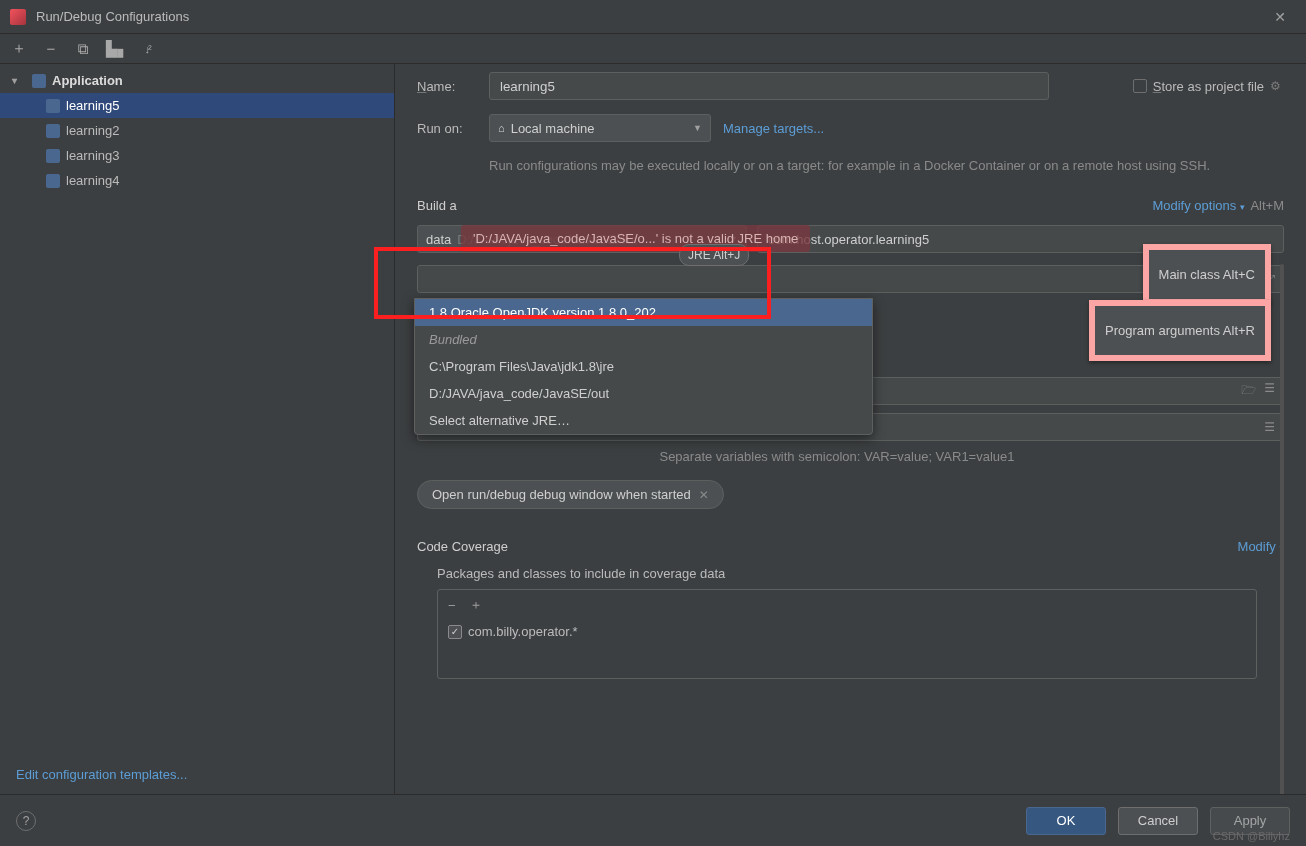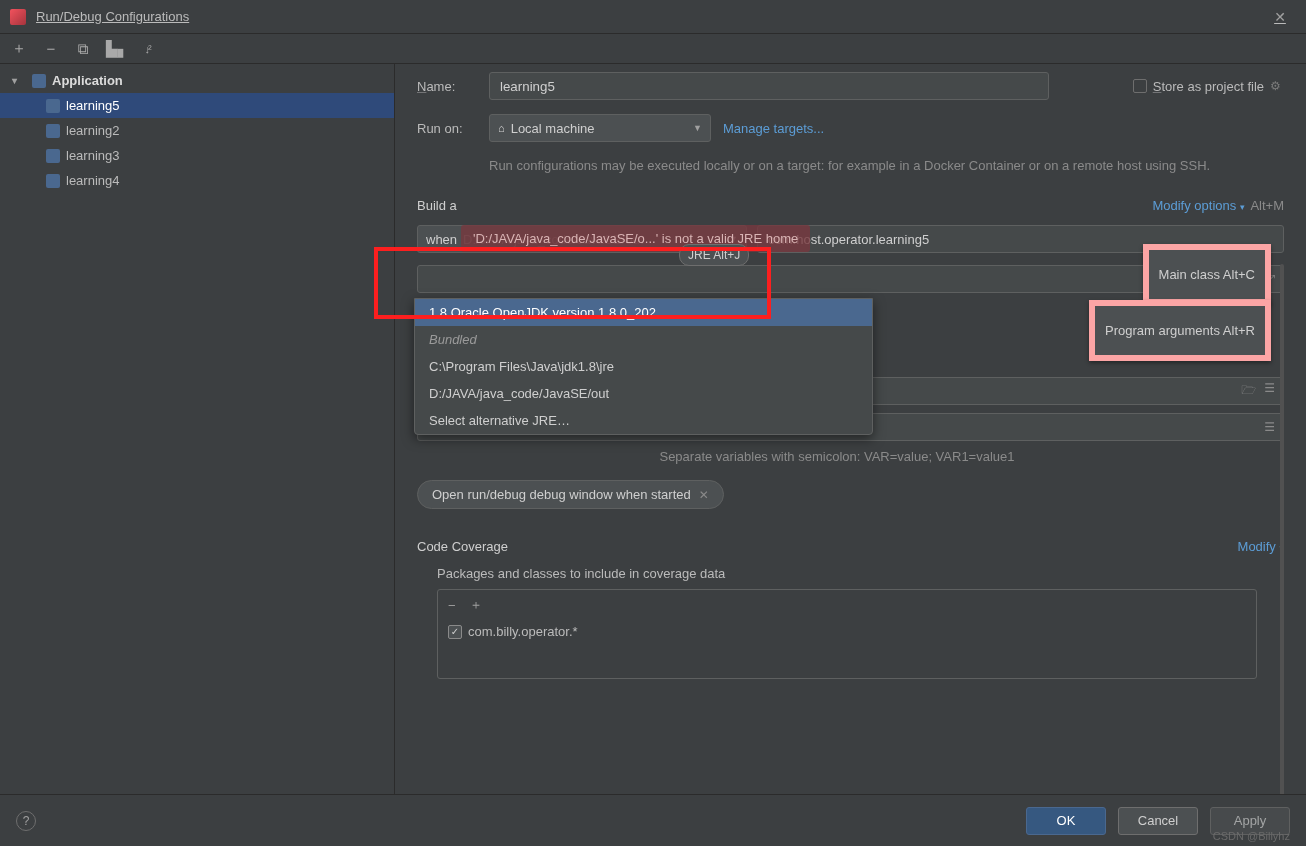--- a/index.html
+++ b/index.html
@@ -1,19 +1,19 @@
 <!DOCTYPE html>
 <html><head>
 <meta charset="utf-8">
 <style>
 * { box-sizing: border-box; margin: 0; padding: 0; font-family: "Segoe UI", Arial, sans-serif; }
 body { background: #3c3f41; color: #bbbbbb; width: 1306px; height: 846px; overflow: hidden; position: relative; font-size: 13px; }
 
 
-.titlebar { height: 34px; display: flex; align-items: center; padding: 0 10px; border-bottom: 1px solid #2b2b2b; text-decoration: underline; }
+.titlebar { height: 34px; display: flex; align-items: center; padding: 0 10px; border-bottom: 1px solid #2b2b2b; }
 .titlebar .icon-app { width: 16px; height: 16px; margin-right: 10px; background: linear-gradient(135deg,#f2525d,#a6343d); border-radius: 2px; position: relative; }
 .titlebar .title { font-size: 13px; color: #bbbbbb; flex: 1; }
 .titlebar .close { width: 32px; text-align: center; font-size: 14px; color: #a0a0a0; cursor: pointer; }
 
 
 .toolbar { height: 30px; display: flex; align-items: center; gap: 14px; padding: 0 10px; border-bottom: 1px solid #2b2b2b; color: #a9a9a9; }
 .toolbar span { cursor: pointer; font-size: 15px; width: 18px; text-align: center; }
 .toolbar .sort { font-size: 11px; letter-spacing: -2px; }
 
 
@@ -137,20 +137,21 @@
       </div>
       <div class="tree-row child">
         <span class="cfg-icon"></span>
         <span>learning3</span>
       </div>
       <div class="tree-row child">
         <span class="cfg-icon"></span>
         <span>learning4</span>
       </div>
     </div>
+    <div class="bottom-link">Edit configuration templates...</div>
   </div>
 
   <div class="content">
     <div class="right-scroll"></div>
 
     
     <div class="formrow">
       <span class="lbl"><span class="underline">N</span>ame:</span>
       <input class="namefield" value="learning5" style="">
       <div class="store">
@@ -176,21 +177,21 @@
     <div class="section-head">
       <span class="title">Build a</span>
       <div class="right">
         <span class="modify"><span>Modify options</span> <span style="font-size:9px;">▾</span></span>
         <span class="shortcut">Alt+M</span>
       </div>
     </div>
 
     <div class="jre-row">
       <div class="jre-box">
-        <span class="java">when</span>
+        <span class="java">data</span>
         <span class="path">D:/JAVA/java_code/JavaSE/out</span>
         <span class="cd">▼</span>
       </div>
       <div class="mainclass">
         <span>com.host.operator.learning5</span>
       </div>
     </div>
 
     
     <div class="wf-row" style="margin-top:12px;">

